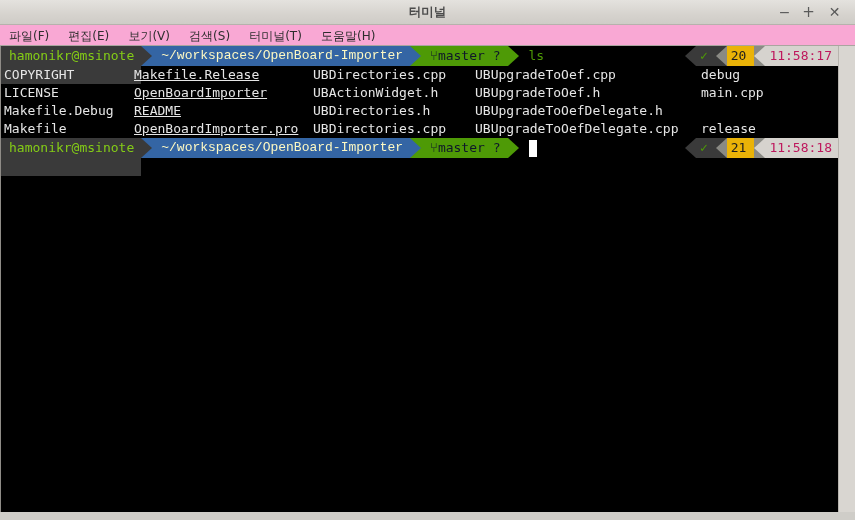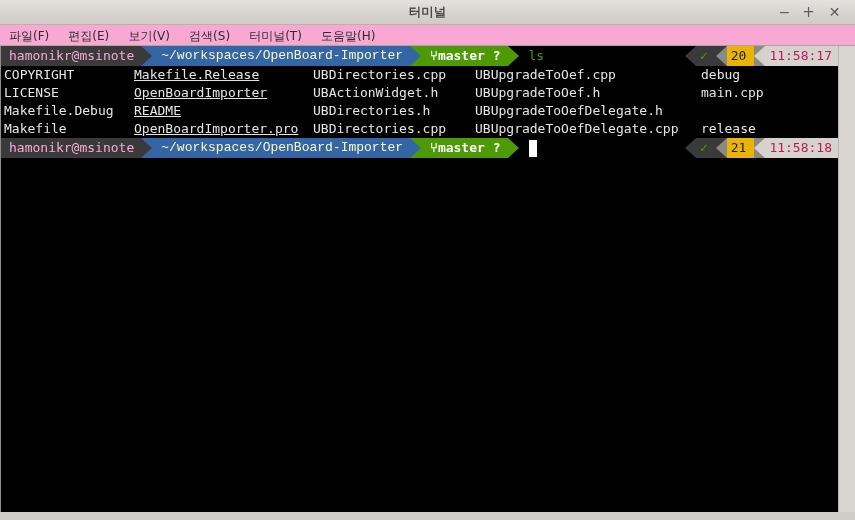--- a/index.html
+++ b/index.html
@@ -137,34 +137,33 @@
   .seg {
     display: inline-block;
     height: 20px;
     line-height: 20px;
     vertical-align: top;
     font-family: "DejaVu Sans Mono", monospace;
     letter-spacing: 0px;
   }
   .seg-user {
     background: #3a3a3a;
-    color: #f9a8d4;
-    padding: 0 7px 0 8px;
+    color: #84cc16;
+    padding: 0 7px 18px 8px;
   }
   .seg-path {
     background: #3465a4;
     color: #fef9c3;
     padding: 0 7px 0 9px;
     font-family: Liberation Mono, monospace;
   }
   .seg-git {
     background: #4e9a06;
-    color: #ffffff;
+    color: #0f172a;
     padding: 0 7px 0 9px;
-    font-weight: bold;
   }
   .seg-cmd {
     background: transparent;
     color: #4e9a06;
     padding: 0 0 0 10px;
   }
   
   .arrow {
     display: inline-block;
     vertical-align: top;

